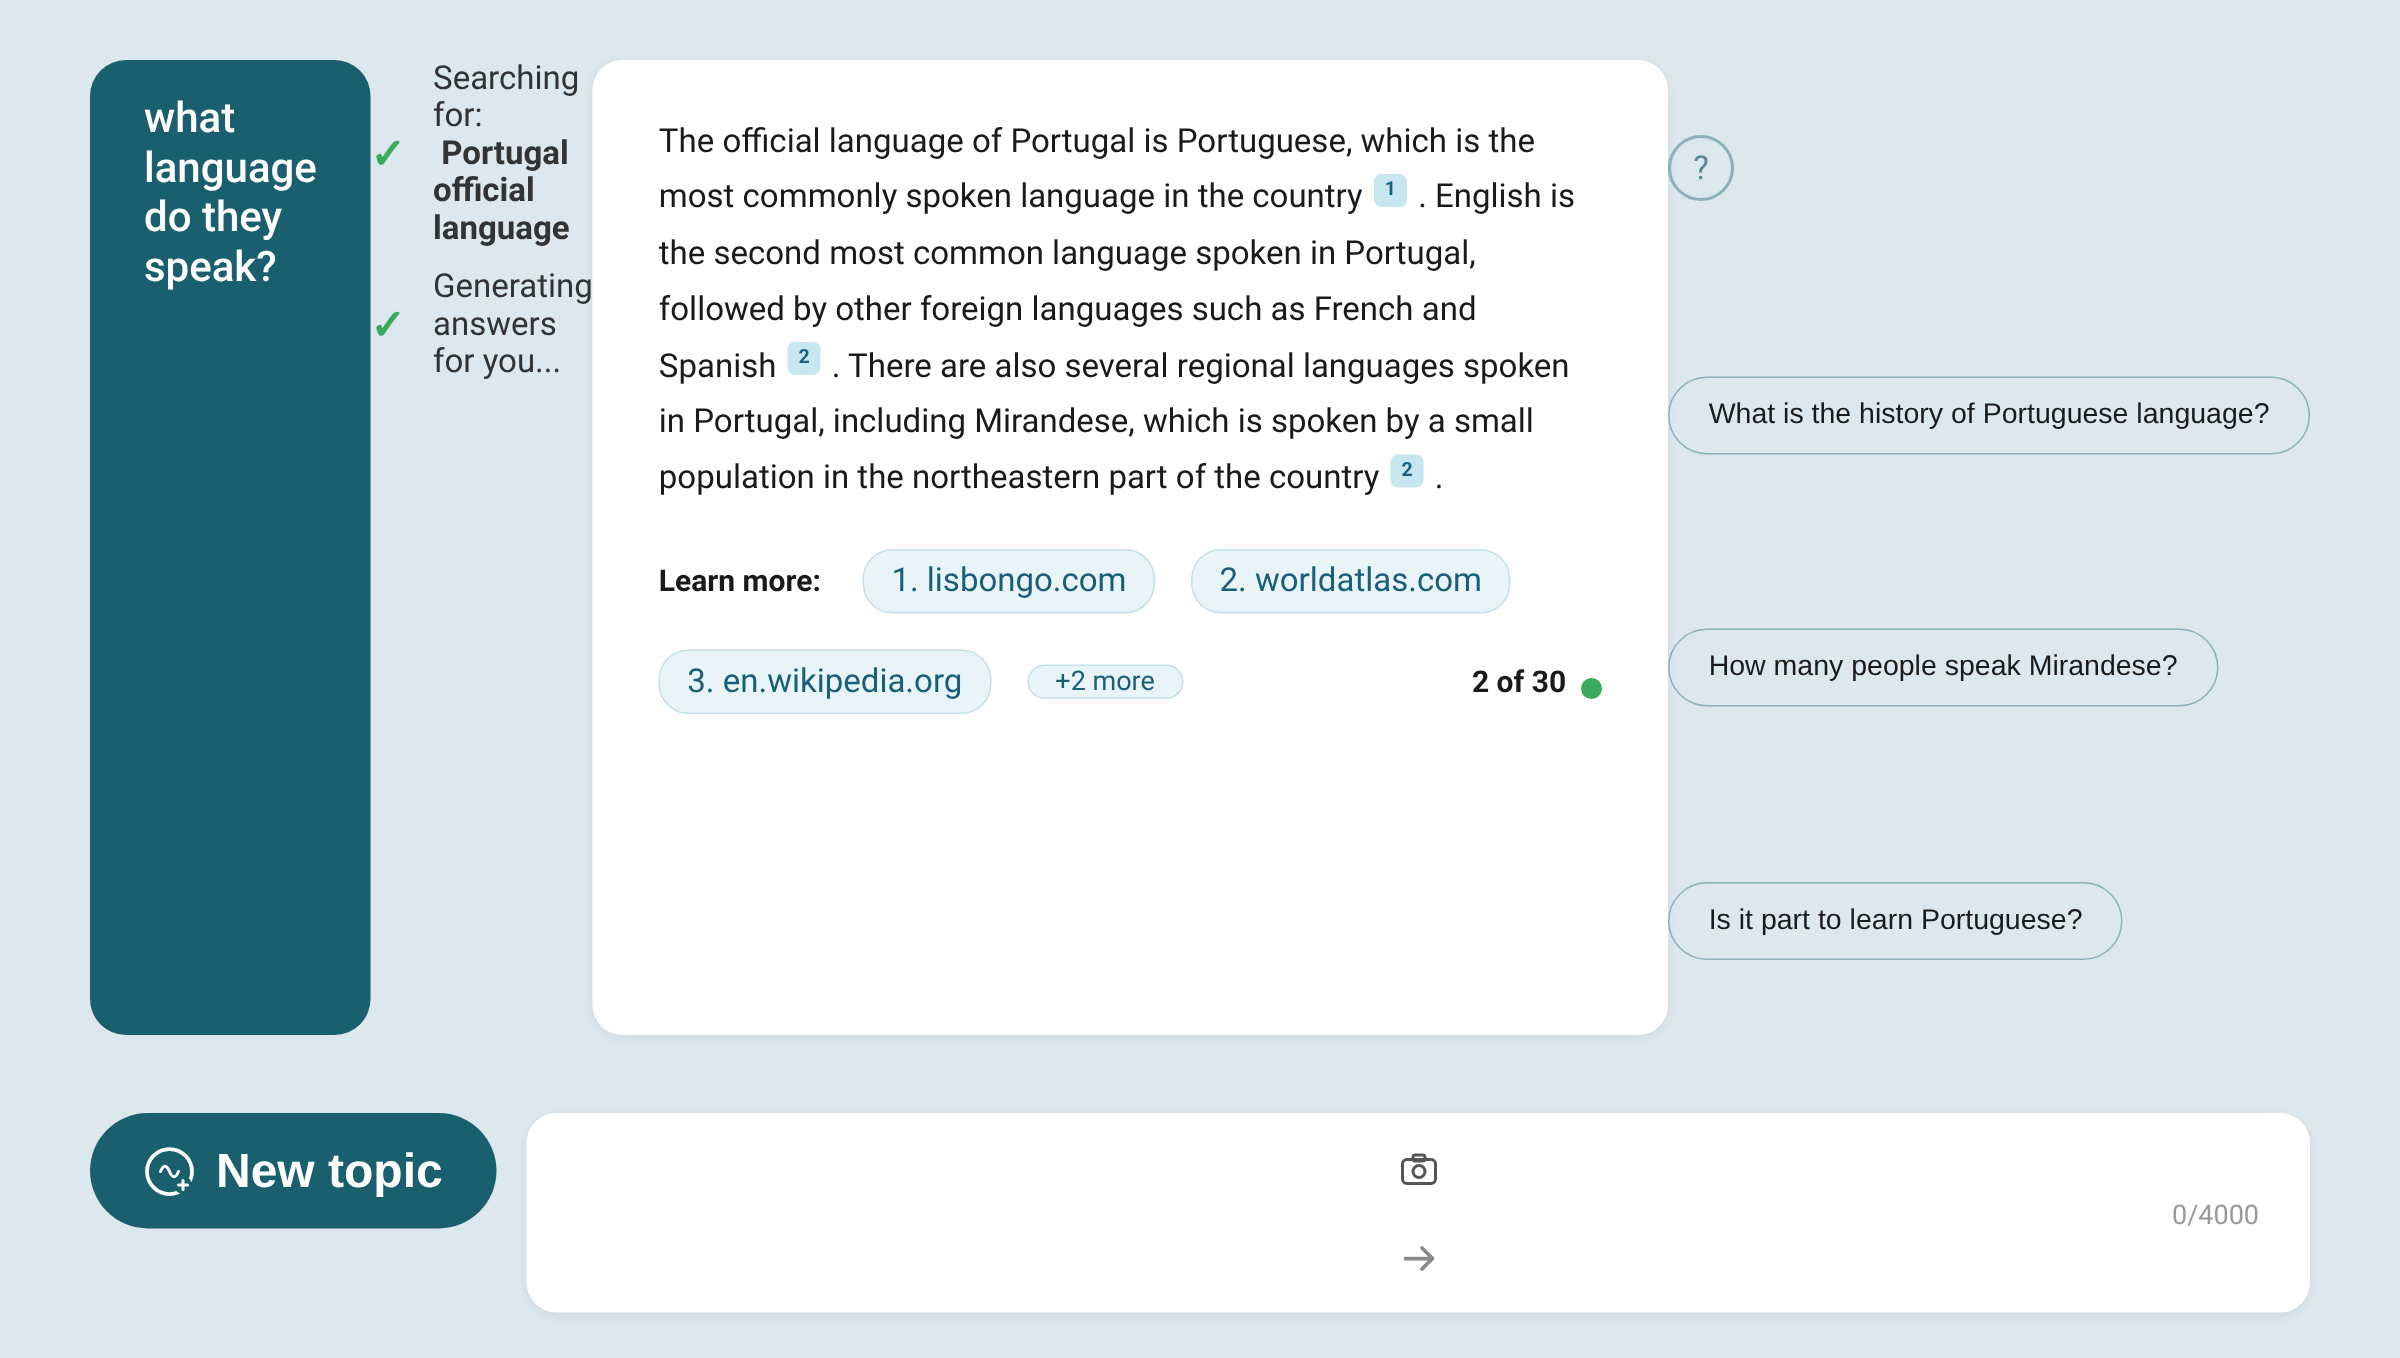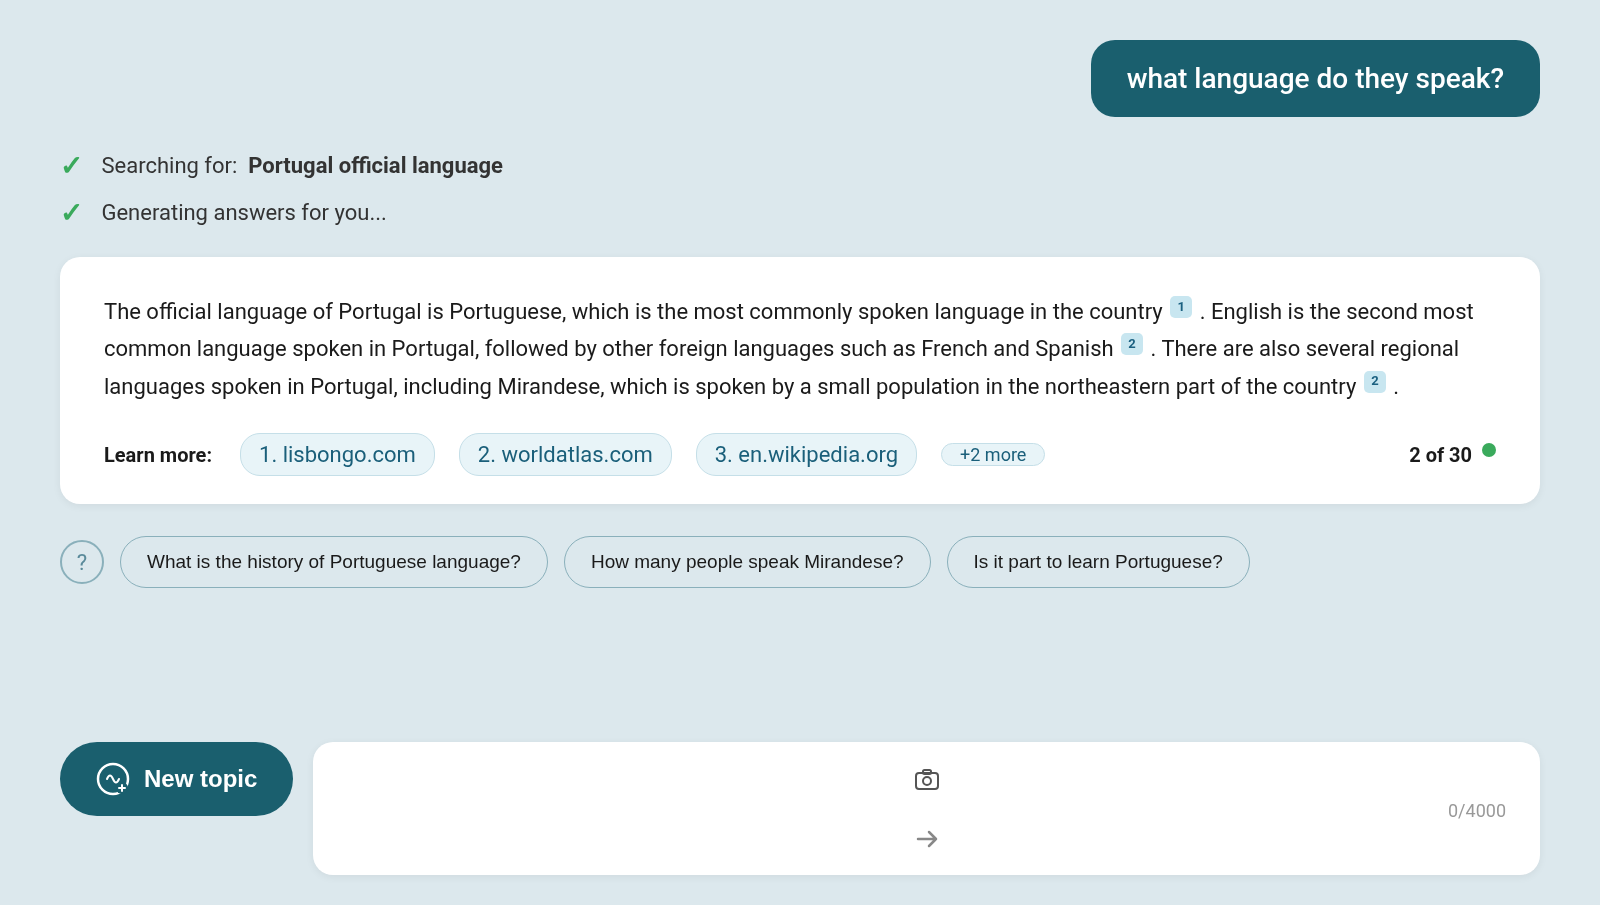--- a/index.html
+++ b/index.html
@@ -12,21 +12,21 @@
       flex-direction: column;
       align-items: stretch;
       position: relative;
       overflow: hidden;
     }
 
     .main-content {
       flex: 1;
       padding: 40px 60px 20px 60px;
       display: flex;
-      flex-direction: column;
+      flex-direction: row;
       gap: 0;
     }
 
     
     .user-bubble-row {
       display: flex;
       justify-content: flex-end;
       margin-bottom: 32px;
     }
     .user-bubble {
@@ -120,21 +120,21 @@
       border: 1px solid #c5dfe8;
       border-radius: 20px;
       padding: 0 18px;
       font-size: 18px;
       color: #1a5f7a;
       cursor: pointer;
     }
     .count-badge {
       margin-left: auto;
       display: flex;
-      align-items: flex-start;
+      align-items: flex-end;
       gap: 10px;
       font-size: 20px;
       font-weight: 700;
       color: #1a1a1a;
     }
     .green-dot {
       width: 14px;
       height: 14px;
       background-color: #3aaa5c;
       border-radius: 50%;
@@ -179,21 +179,21 @@
       display: flex;
       align-items: flex-start;
       gap: 20px;
     }
     .new-topic-btn {
       background-color: #1a5f6e;
       color: white;
       border: none;
       border-radius: 50px;
       padding: 20px 36px;
-      font-size: 24px;
+      font-size: 32px;
       font-weight: 600;
       display: flex;
       align-items: center;
       gap: 14px;
       cursor: pointer;
       white-space: nowrap;
       flex-shrink: 0;
     }
     .new-topic-icon {
       width: 34px;

